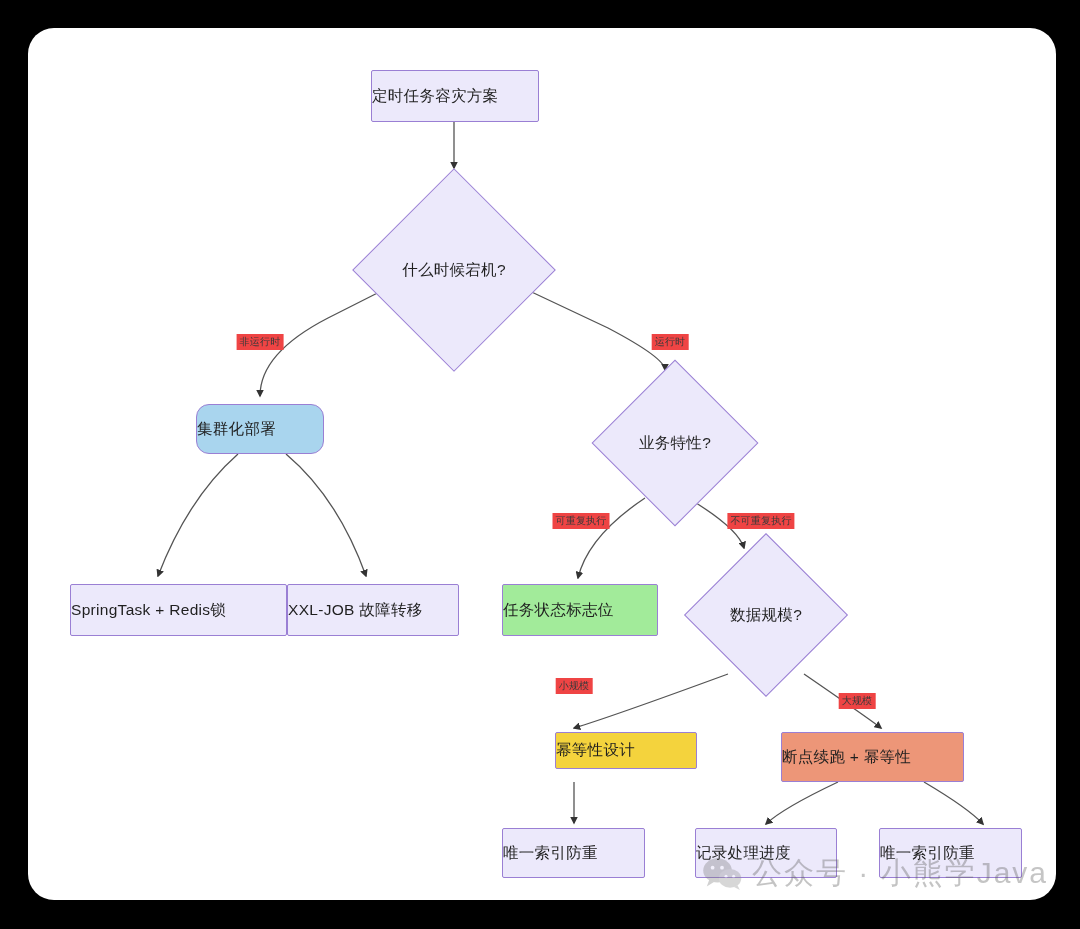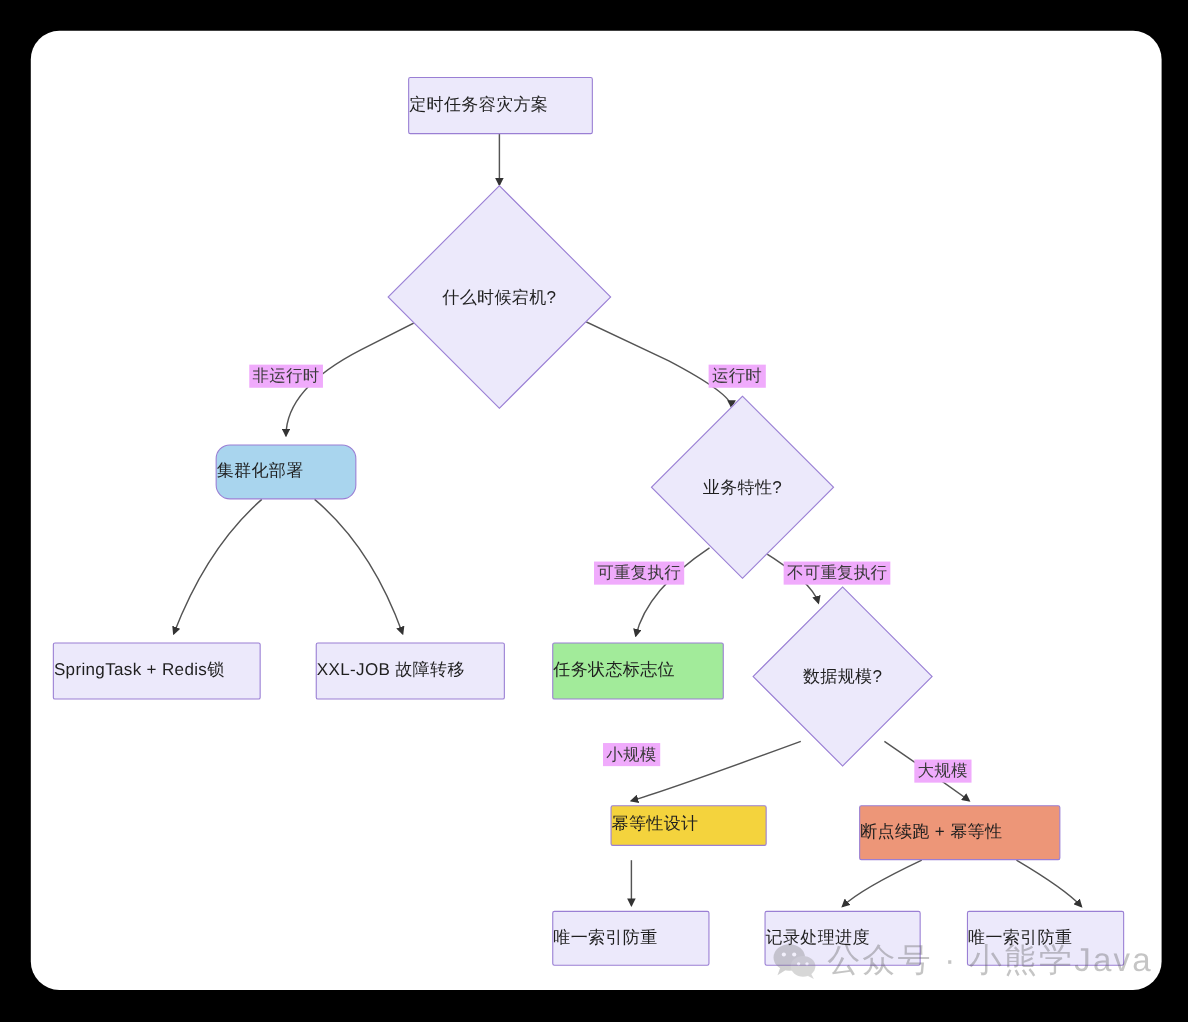--- a/index.html
+++ b/index.html
@@ -85,23 +85,23 @@
   .diamond .dlabel {
     position: relative;
     z-index: 2;
     font-size: 15.5px;
     color: #1f1f1f;
     white-space: nowrap;
     letter-spacing: 0.3px;
   }
   .edge-label {
     position: absolute;
-    font-size: 15px;
+    font-size: 10px;
     color: #3a3a3a;
-    background: #f0abfc;
+    background: #ef4444;
     padding: 1px 3px;
     white-space: nowrap;
     letter-spacing: 0.2px;
     transform: translate(-50%, -50%);
   }
   
   #watermark {
     position: absolute;
     right: 8px;
     bottom: 6px;
@@ -173,21 +173,21 @@
         <span class="dlabel">什么时候宕机?</span>
       </div>
 
       <div class="edge-label" style="left:232px; top:314px;">非运行时</div>
       <div class="edge-label" style="left:642px; top:314px;">运行时</div>
 
       <div class="node rect blue" style="left:168px; top:376px; width:128px; height:50px;">
         <span>集群化部署</span>
       </div>
 
-      <div class="node rect" style="left:20px; top:556px; width:189px; height:52px;">
+      <div class="node rect" style="left:42px; top:556px; width:217px; height:52px;">
         <span>SpringTask + Redis锁</span>
       </div>
 
       <div class="node rect" style="left:259px; top:556px; width:172px; height:52px;">
         <span>XXL-JOB 故障转移</span>
       </div>
 
       <div class="diamond" style="left:588px; top:356px; width:118px; height:118px;">
         <div class="dshape"></div>
         <span class="dlabel">业务特性?</span>

